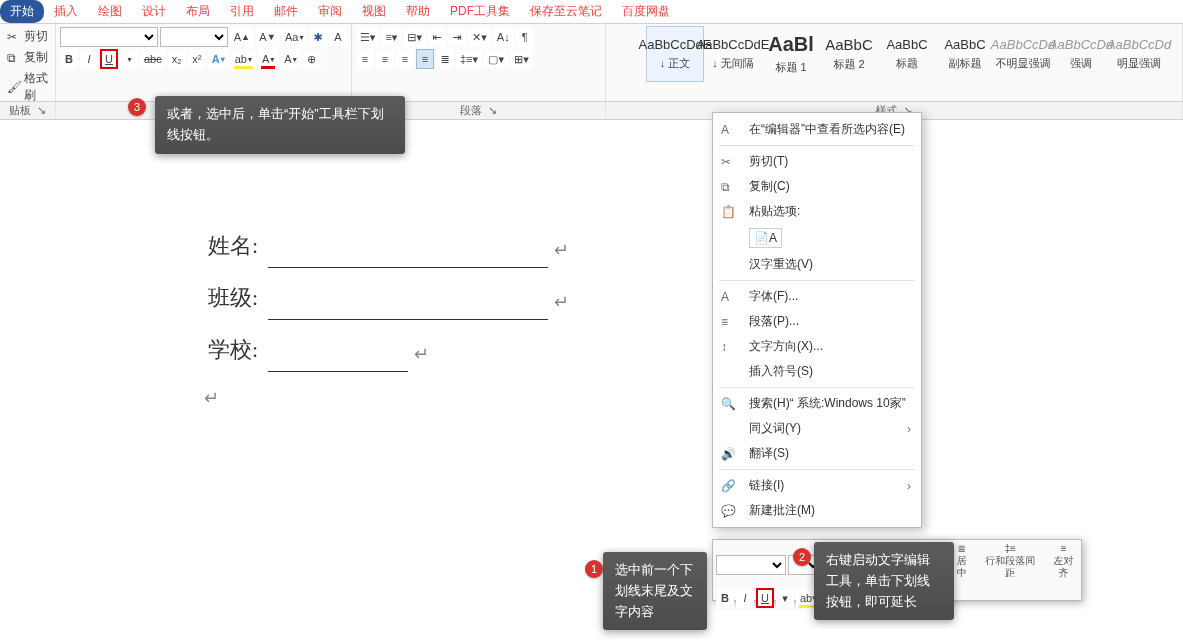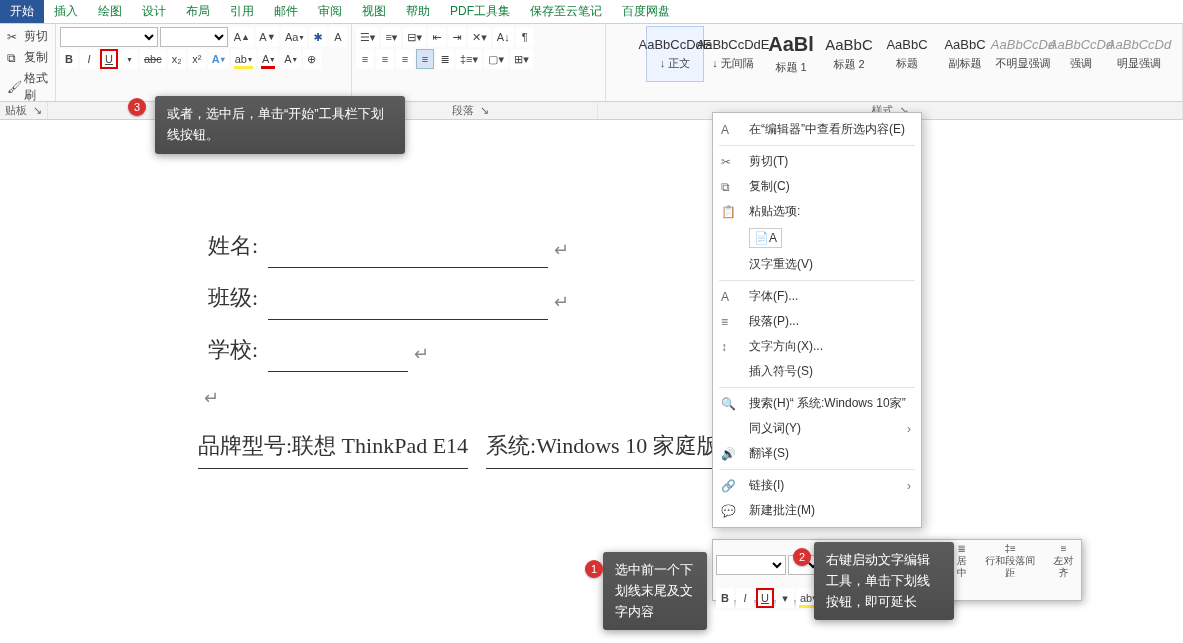--- a/index.html
+++ b/index.html
@@ -1,19 +1,19 @@
 <!DOCTYPE html>
 <html><head>
 <meta charset="utf-8">
 <style>
 * { margin: 0; padding: 0; box-sizing: border-box; }
 body { font-family: "Microsoft YaHei", SimSun, sans-serif; background: #fff; width: 1183px; height: 643px; overflow: hidden; position: relative; font-size: 12px; }
 .tab-strip { display: flex; background: #fff; border-bottom: 1px solid #d0d0d0; height: 24px; align-items: stretch; }
-.tab { padding: 4px 10px; font-size: 12px; color: #15803d; cursor: pointer; display: flex; align-items: center; }
-.tab.active { background: #2b579a; color: #fff; }
+.tab { padding: 4px 10px; font-size: 12px; color: #ef4444; cursor: pointer; display: flex; align-items: center; }
+.tab.active { background: #2b579a; color: #fff; border-radius: 10px; }
 .ribbon { display: flex; background: #fafafa; border-bottom: 1px solid #d0d0d0; height: 78px; }
 .ribbon-group { border-right: 1px solid #e0e0e0; padding: 2px 4px 0; display: flex; flex-direction: column; position: relative; }
 .clip-col { width: 56px; }
 .clip-item { display: flex; align-items: center; gap: 3px; font-size: 12px; color: #444; padding: 2px 3px; cursor: pointer; }
 .clip-icon { width: 14px; display: inline-flex; }
 .font-row1, .font-row2 { display: flex; align-items: center; gap: 2px; margin: 1px 0; }
 select, .mini-btn { font-size: 11px; height: 20px; border: 1px solid #bbb; background: #fff; padding: 8px 3px; }
 .mini-btn { cursor: pointer; display: inline-flex; align-items: center; justify-content: center; min-width: 18px; color: #444; position: relative; border: 1px solid transparent; }
 .hl-red { border: 2px solid #d00 !important; }
 .para-row { display: flex; gap: 2px; margin: 1px 0; }
@@ -167,21 +167,21 @@
         </div>
         <div class="style-item">
           <div class="style-prev gray">AaBbCcDd</div>
           <div>明显强调</div>
         </div>
       </div>
   </div>
 </div>
 
 <div class="ribbon-label-row">
-  <div class="rl-cell" style="width:48px">
+  <div class="rl-cell" style="width:56px">
       <span>贴板</span> 
       <span>↘</span>
     </div>
   <div class="rl-cell" style="width:296px">
       <span>字体</span> 
       <span>↘</span>
     </div>
   <div class="rl-cell" style="width:254px">
       <span>段落</span> 
       <span>↘</span>
@@ -211,26 +211,20 @@
         <span class="ret">↵</span>
       </div>
     <div class="row">
         <span class="lbl">学校:</span>
         <span class="ul" style="width:140px"></span>
         <span class="ret">↵</span>
       </div>
     <div class="row">
         <span class="ret">↵</span>
       </div>
-    <div class="row">
-      <span class="brand">品牌型号:联想 ThinkPad E14</span>
-      <span style="width:18px"></span>
-      <span class="brand">系统:Windows 10 家庭版</span>
-      <span class="ret">↵</span>
-    </div>
   </div>
 </div>
 
 <div class="ctx-menu" id="ctx">
     <div class="ctx-item">
       <span class="ctx-ic">A</span>
       <span>在“编辑器”中查看所选内容(E)</span>
     </div>
     <div class="ctx-sep"></div>
     <div class="ctx-item">

